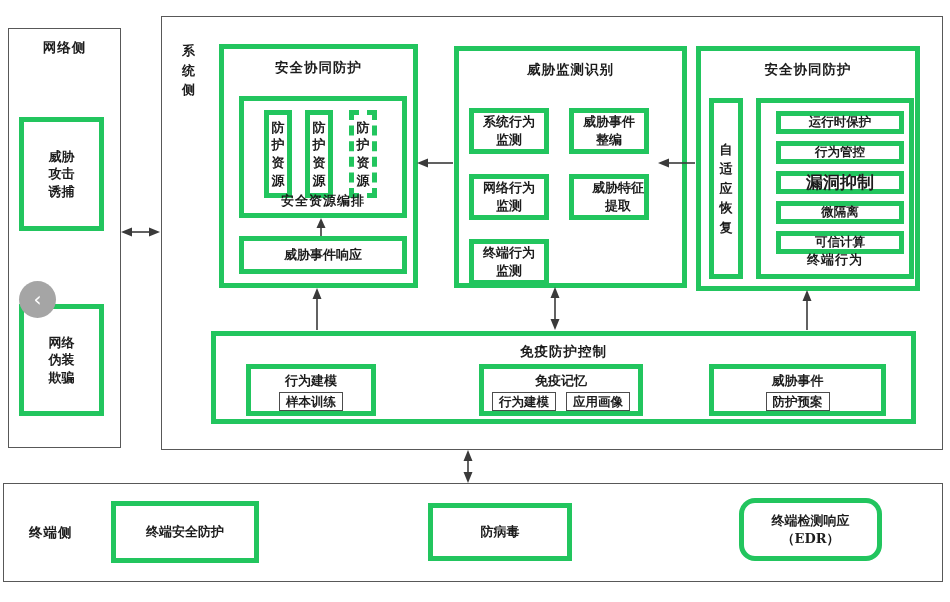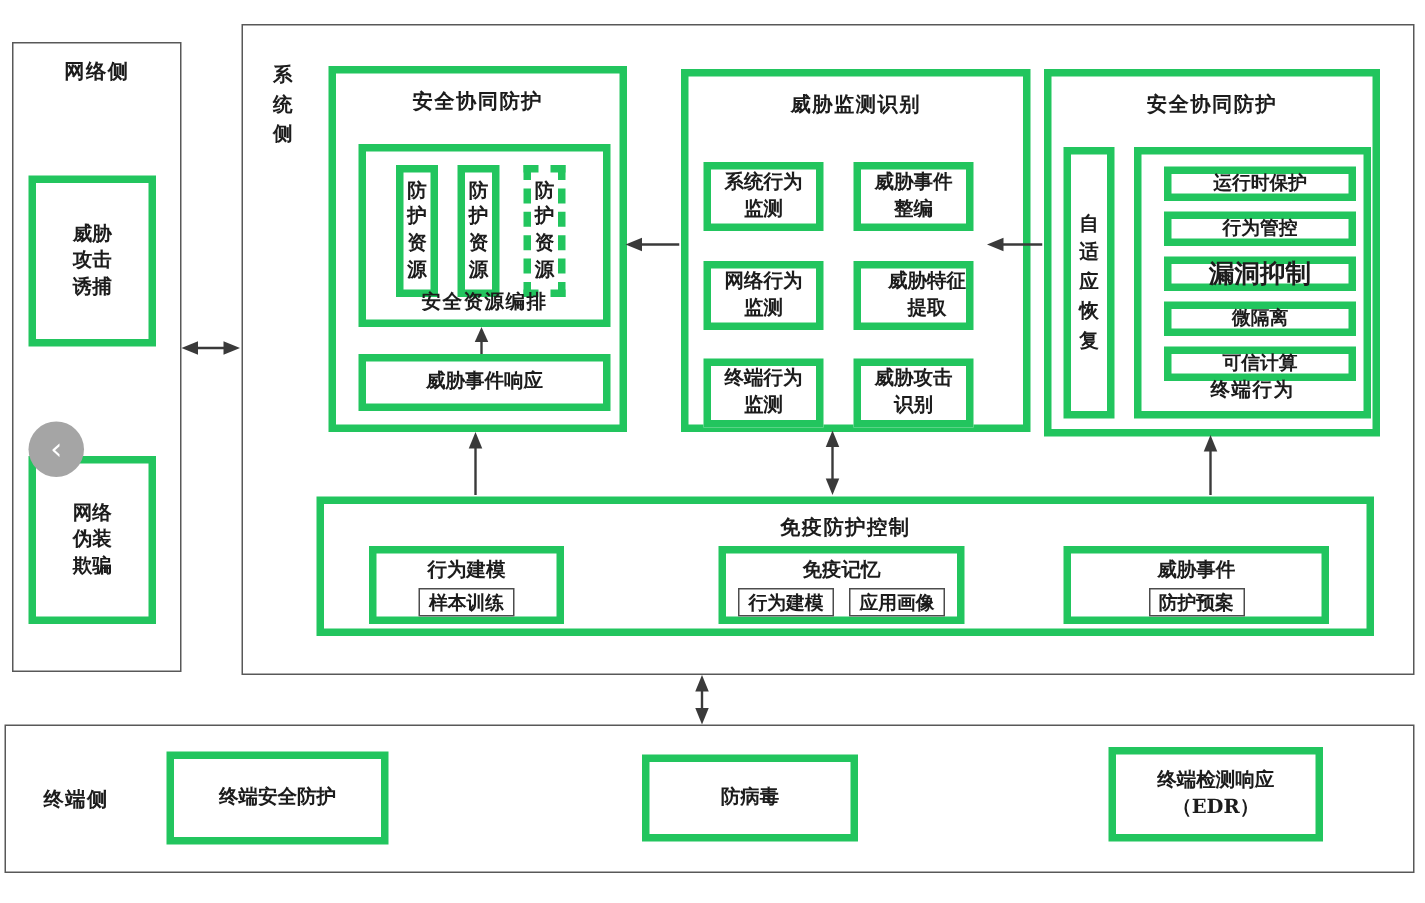--- a/index.html
+++ b/index.html
@@ -104,24 +104,20 @@
 监测</span>
       </div>
       <div class="box center" style="left:110px;top:123px;width:80px;height:46px;justify-content:flex-end;">
         <span class="cell pre">威胁特征
 提取</span>
       </div>
       <div class="box center" style="left:10px;top:188px;width:80px;height:46px;">
         <span class="cell pre">终端行为
 监测</span>
       </div>
-      <div class="box center" style="left:110px;top:188px;width:80px;height:46px;">
-        <span class="cell pre">威胁攻击
-识别</span>
-      </div>
     </div>
 
     <div class="box" style="left:534px;top:29px;width:224px;height:245px;">
       <div class="title" style="top:10px;">安全协同防护</div>
       <div class="box center" style="left:8px;top:47px;width:34px;height:181px;">
         <span class="vtext pre">自
 适
 应
 恢
 复</span>
@@ -171,21 +167,21 @@
   </div>
 
   <div class="panel" style="left:3px;top:483px;width:940px;height:99px;">
     <div style="position:absolute;left:25px;top:40px;font-size:13.5px;letter-spacing:1px;">终端侧</div>
     <div class="box center" style="left:107px;top:17px;width:148px;height:62px;justify-content:center;">
       <span class="cell">终端安全防护</span>
     </div>
     <div class="box center" style="left:424px;top:19px;width:144px;height:58px;">
       <span class="cell">防病毒</span>
     </div>
-    <div class="box center" style="left:735px;top:14px;width:143px;height:63px;">
+    <div class="box center" style="left:735px;top:14px;width:143px;height:63px;border-radius:16px;">
       <span class="cell pre">终端检测响应
 （EDR）</span>
     </div>
   </div>
 
   <div class="arrow" style="left:121px;top:225px;">
     <svg width="39" height="14" viewBox="0 0 39 14">
       <line x1="9" y1="7" x2="30" y2="7" stroke="#3a3a3a" stroke-width="1.6"></line>
       <polygon points="0,7 11,2.5 11,11.5" fill="#3a3a3a"></polygon>
       <polygon points="39,7 28,2.5 28,11.5" fill="#3a3a3a"></polygon>

